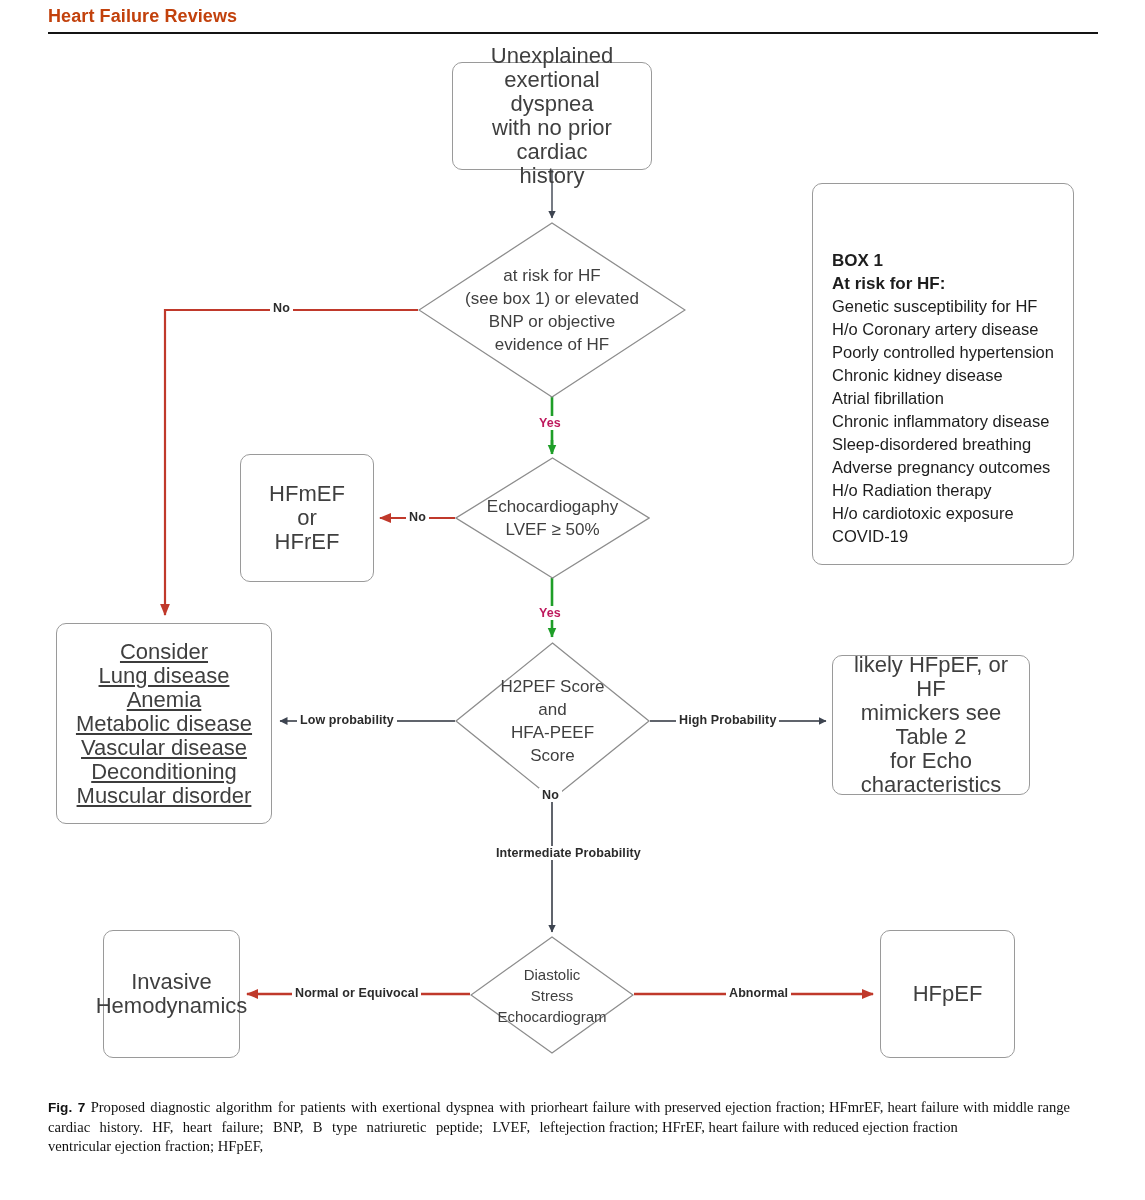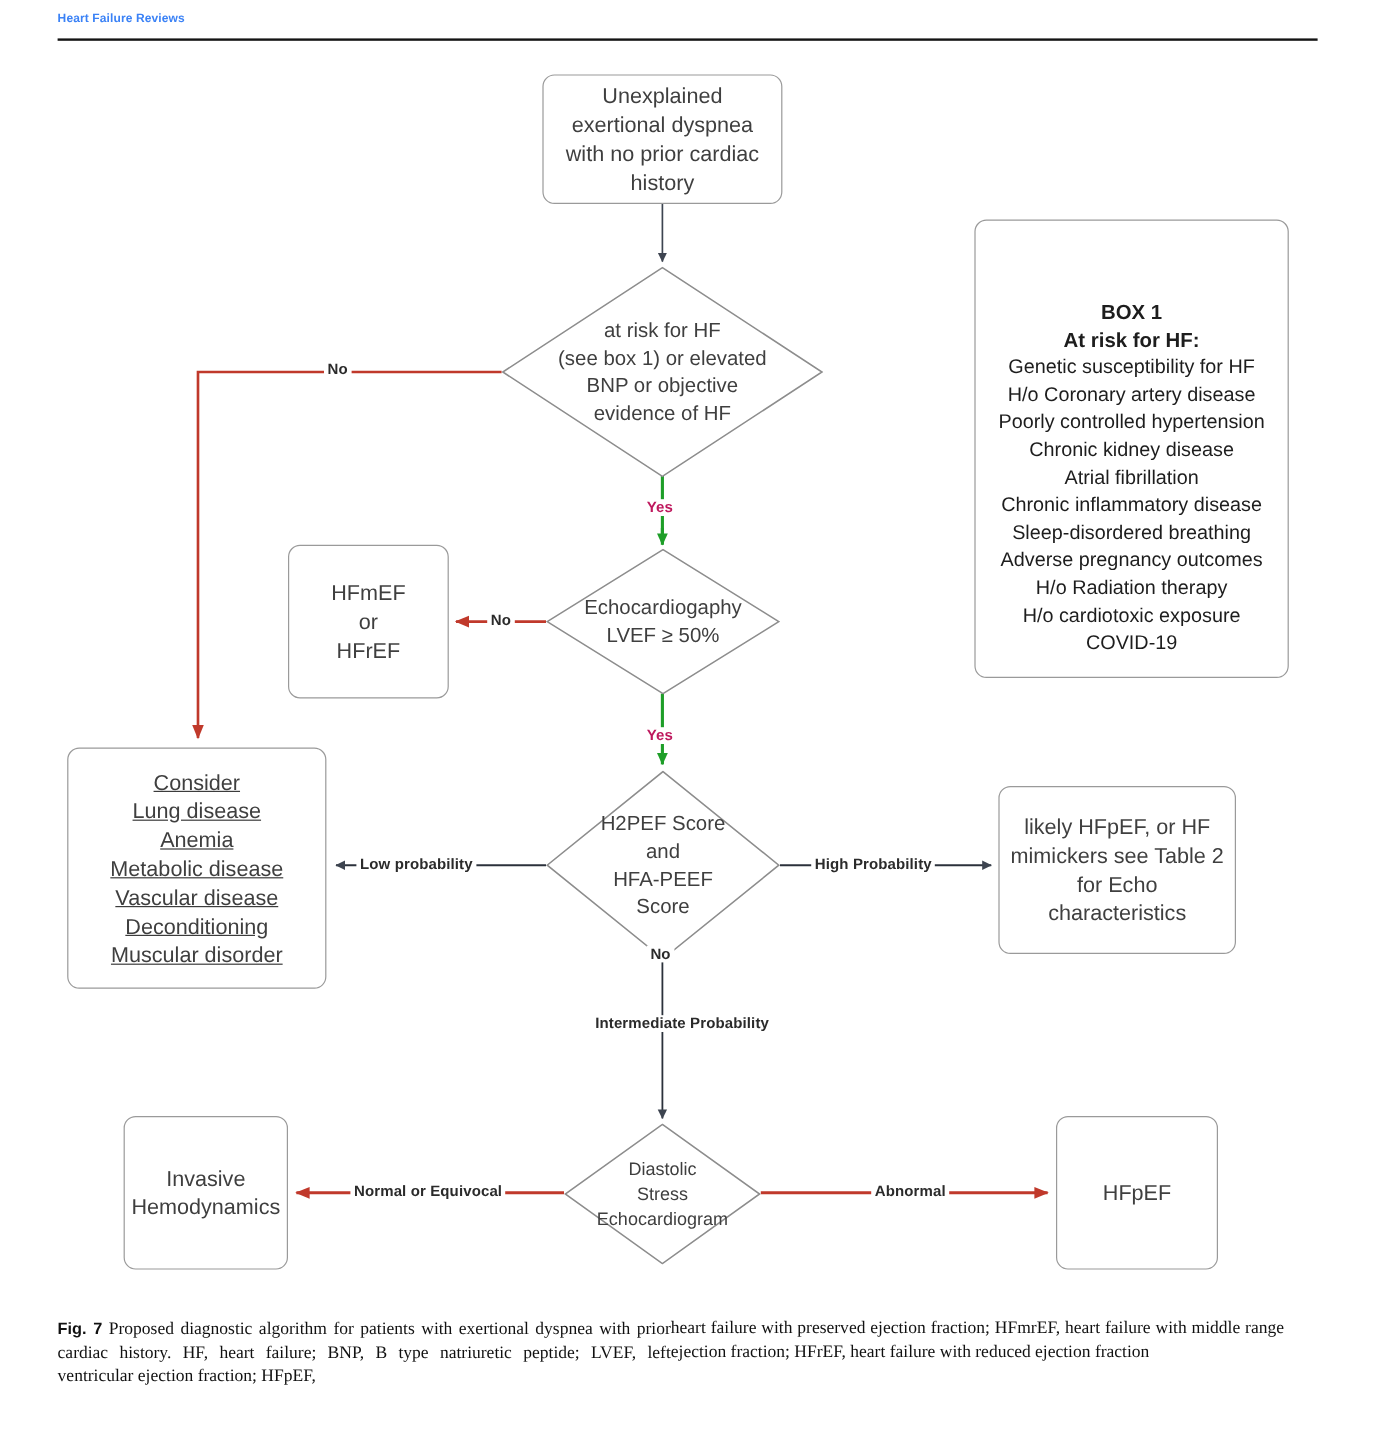--- a/index.html
+++ b/index.html
@@ -16,23 +16,23 @@
     overflow: hidden;
   }
 
   
   #journal-header {
     position: absolute;
     left: 48px; top: 6px; width: 1050px;
   }
   #journal-title {
     font-family: "Liberation Sans", sans-serif;
-    font-size: 10px;
+    font-size: 18px;
     font-weight: 600;
-    color: #3b82f6;
+    color: #c2410c;
     letter-spacing: .1px;
     line-height: 20px;
   }
   #header-rule {
     margin-top: 6px;
     border-top: 2px solid #141414;
     width: 1050px;
   }
 
   
@@ -54,21 +54,21 @@
     align-items: center;
     justify-content: center;
     text-align: center;
   }
   .box {
     border: 1.3px solid #9a9a9a;
     border-radius: 10px;
     background: #ffffff;
   }
   .box .txt {
-    font-size: 18px;
+    font-size: 22px;
     line-height: 24px;
     color: #3f3f3f;
     white-space: pre-line;
     padding: 4px 8px;
   }
 
   
   .diamond {
     position: absolute;
   }
@@ -106,21 +106,20 @@
     left: 812px; top: 143px;
     width: 262px; height: 382px;
     border: 1.3px solid #9a9a9a;
     border-radius: 10px;
     background: #fff;
     display: flex;
     align-items: center;
     justify-content: center;
   }
   #box1-inner {
-    text-align: center;
     font-size: 16.5px;
     line-height: 23px;
     color: #1d1d1d;
     margin-top: 48px;
   }
   #box1-inner .b1head {
     font-weight: bold;
     font-size: 17px;
   }
 

